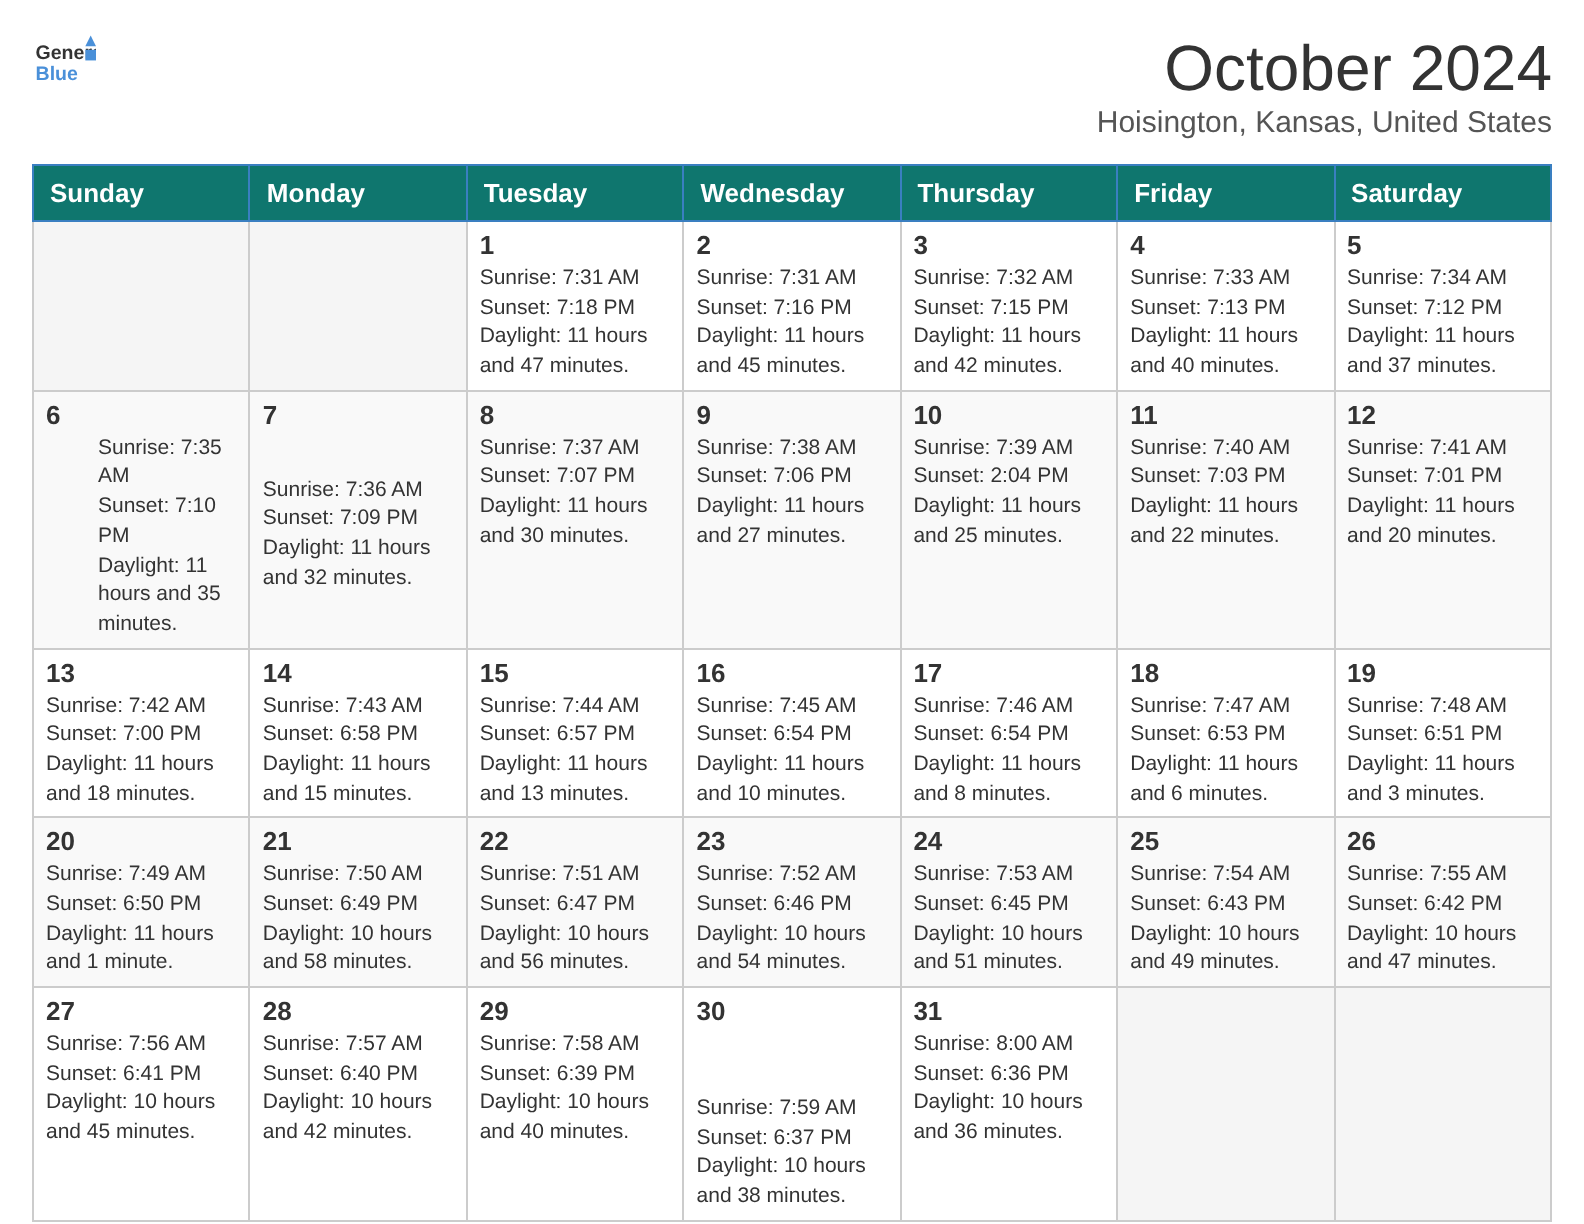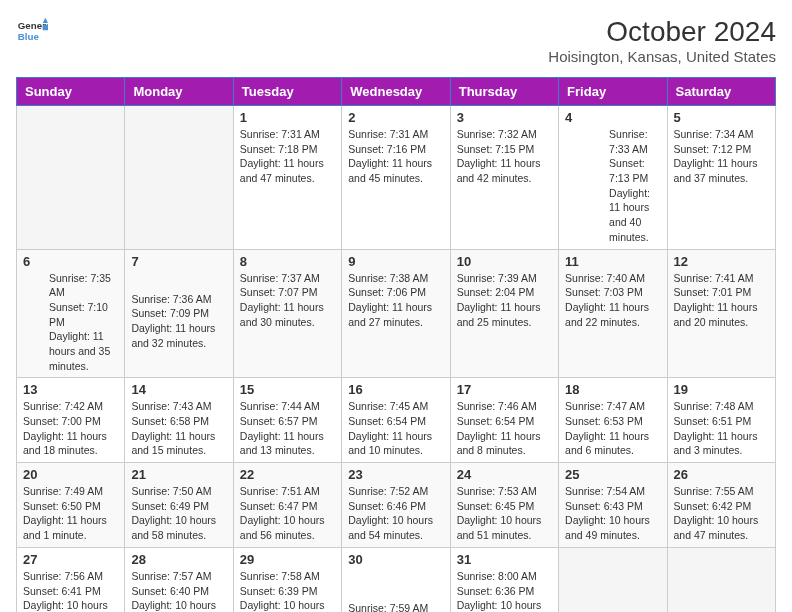--- a/index.html
+++ b/index.html
@@ -20,35 +20,35 @@
       display: flex;
       align-items: center;
       gap: 4px;
     }
     .logo-icon {
       width: 32px;
       height: 32px;
     }
     .title-block { text-align: right; }
     .month-title {
-      font-size: 28px;
+      font-size: 32px;
       font-weight: normal;
       color: #333;
     }
     .location {
       font-size: 15px;
       color: #555;
     }
     .calendar {
       width: 100%;
       border-collapse: collapse;
       border: 1px solid #ccc;
     }
     .calendar th {
-      background: #a21caf;
+      background: #0f766e;
       color: #fff;
       font-size: 13px;
       font-weight: bold;
       padding: 6px 8px;
       text-align: left;
       border: 1px solid #3a7fc1;
     }
     .calendar td {
       vertical-align: top;
       border: 1px solid #ccc;
@@ -124,21 +124,21 @@
 Daylight: 11 hours and 45 minutes.</div>
         </td>
         <td>
           <span class="day-number">3</span>
           <div class="day-info" style="white-space: pre-line;">Sunrise: 7:32 AM
 Sunset: 7:15 PM
 Daylight: 11 hours and 42 minutes.</div>
         </td>
         <td>
           <span class="day-number">4</span>
-          <div class="day-info" style="white-space: pre-line; margin-left: 44px;">Sunrise: 7:33 AM
+          <div class="day-info" style="white-space: pre-line;">Sunrise: 7:33 AM
 Sunset: 7:13 PM
 Daylight: 11 hours and 40 minutes.</div>
         </td>
         <td>
           <span class="day-number">5</span>
           <div class="day-info" style="white-space: pre-line;">Sunrise: 7:34 AM
 Sunset: 7:12 PM
 Daylight: 11 hours and 37 minutes.</div>
         </td>
       </tr>

